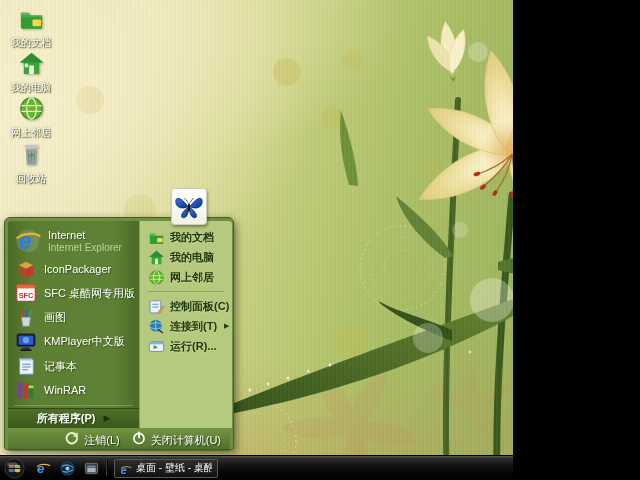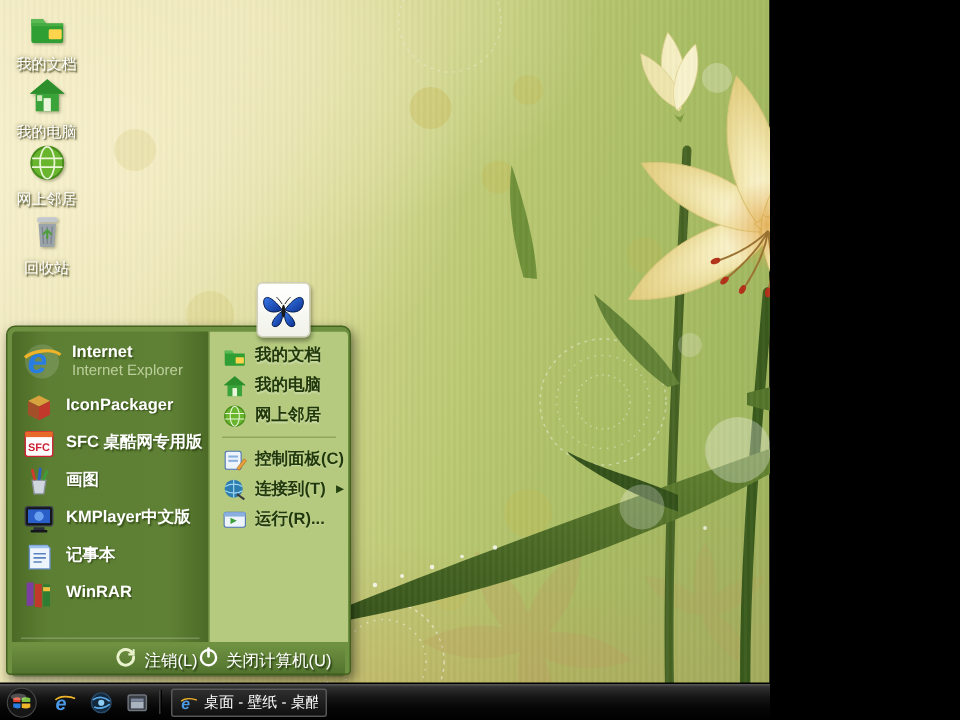--- a/index.html
+++ b/index.html
@@ -33,39 +33,39 @@
     box-shadow:2px 3px 8px rgba(0,0,0,.5); }
   .sm-body { display:flex; height:207px; }
   .sm-left { width:134px; background:linear-gradient(90deg,#4c6a26 0%, #5d7f33 18%, #5f8135 80%, #4c6a26 100%);
     display:flex; flex-direction:column; padding-top:3px; border-radius:3px 0 0 0; }
   .sm-item { display:flex; align-items:center; gap:6px; padding:0 4px 0 6px; cursor:pointer; }
   .sm-left .sm-item { height:25px; }
   .sm-item.two-line { height:34px; }
   .sm-ic { flex:0 0 auto; width:24px; height:24px; display:flex; align-items:center; justify-content:center; }
   .sm-ic.big { width:28px; height:28px; }
   .sm-text { display:flex; flex-direction:column; overflow:hidden; }
-  .sm-label { font-size:11px; font-weight:bold; color:#fff; line-height:13px; white-space:nowrap;
+  .sm-label { font-size:11px; font-weight:normal; color:#fff; line-height:13px; white-space:nowrap;
     text-shadow:1px 1px 1px rgba(30,50,10,.6); }
   .sm-sub { font-size:10px; color:#bccf9c; line-height:11px; white-space:nowrap; }
   .sm-spacer { flex:1; }
   .sm-sep-left { height:1px; margin:2px 6px; background:rgba(255,255,255,.22); }
   .all-programs { height:21px; display:flex; align-items:center; justify-content:center; gap:8px;
     background:linear-gradient(180deg,#4d7026,#3c571d); border-top:1px solid #33491a; cursor:pointer; }
   .all-programs .ap-label { font-size:11px; font-weight:bold; color:#fff; text-shadow:1px 1px 1px rgba(30,50,10,.6); }
   .all-programs .ap-arrow { font-size:9px; color:#16300a; line-height:9px; }
 
   .sm-right { flex:1; background:rgba(199,216,141,.8); padding-top:6px; border-left:1px solid rgba(90,120,50,.5);
     border-radius:0 3px 0 0; display:flex; flex-direction:column; }
   .sm-right .sm-item { height:20px; padding:0 3px 0 7px; gap:5px; }
   .sm-right .sm-ic { width:18px; height:18px; }
   .sm-right .sm-label { font-size:11px; font-weight:600; color:#20380b; text-shadow:0 1px 1px rgba(255,255,255,.35); }
   .sm-sep-right { height:1px; margin:4px 8px 4px 8px; background:rgba(70,100,35,.35); }
   .submenu-arrow { margin-left:auto; font-size:7px; color:#23400f; }
 
-  .sm-bottom { height:22px; margin-top:1px; display:flex; align-items:center; justify-content:flex-end; 
+  .sm-bottom { height:22px; margin-top:1px; display:flex; align-items:center; justify-content:flex-end; gap:12px;
     padding-right:9px; background:linear-gradient(180deg, rgba(120,150,70,.30), rgba(55,85,28,.55));
     border-radius:0 0 2px 2px; }
   .sm-bottom .power-item { display:flex; align-items:center; gap:5px; cursor:pointer; }
   .sm-bottom .pw-label { font-size:11px; color:#fff; text-shadow:1px 1px 1px rgba(25,45,8,.85); }
 
   
   #logo-card { position:absolute; left:171px; top:188px; width:36px; height:37px; z-index:6;
     background:linear-gradient(180deg,#ffffff,#f2f2ea); border:1px solid #cfcfbc; border-radius:4px;
     box-shadow:1px 2px 3px rgba(0,0,0,.35); display:flex; align-items:center; justify-content:center; }
 
@@ -404,20 +404,24 @@
                 <rect x="15" y="7" width="5" height="3" fill="#f0c040"></rect>
               </svg>
           </span>
           <span class="sm-text">
               <span class="sm-label">WinRAR</span>
             </span>
         </div>
 
         <div class="sm-spacer"></div>
         <div class="sm-sep-left"></div>
+        <div class="all-programs">
+          <span class="ap-label">所有程序(P)</span>
+          <span class="ap-arrow">▶</span>
+        </div>
       </div>
 
       <div class="sm-right">
 
         <div class="sm-item">
           <span class="sm-ic">
             <svg viewBox="0 0 28 28" width="17" height="17">
                 <path d="M3 8 h8 l2 3 h12 v12 a1.5 1.5 0 0 1 -1.5 1.5 H4.5 A1.5 1.5 0 0 1 3 23 Z" fill="#2f9e33"></path>
                 <path d="M3 8 h8 l2 3 H3 Z" fill="#5cba55"></path>
                 <rect x="15" y="15" width="9" height="7" rx="1" fill="#ffd44d"></rect>

